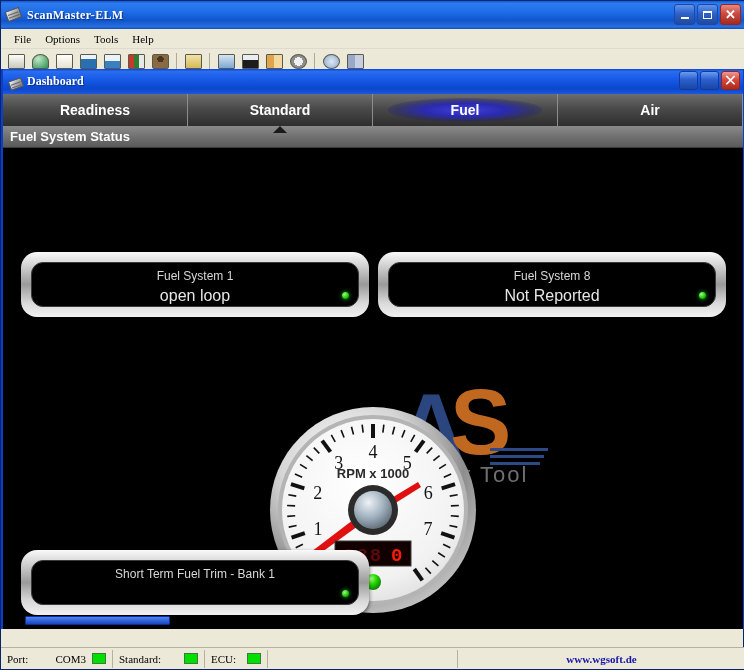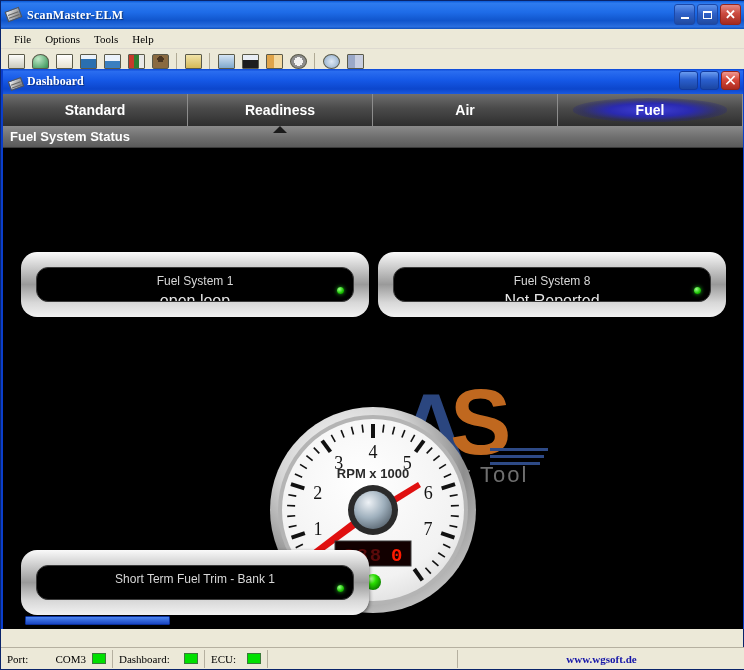--- a/index.html
+++ b/index.html
@@ -181,21 +181,21 @@
     position: absolute; left: -83px; top: 82px;
     font-size: 22px; color: #6f6f6f; letter-spacing: 2px; white-space: nowrap;
     font-family: "Liberation Sans", sans-serif;
   }
 
   
   .panel {
     position: absolute;
     background: linear-gradient(180deg,#fafafa 0%,#d0d0d0 22%,#9a9a9a 50%,#d8d8d8 78%,#f2f2f2 100%);
     border-radius: 16px;
-    padding: 15px;
+    padding: 10px;
     box-shadow: 0 2px 4px rgba(0,0,0,.6);
   }
   .panel-inner {
     width: 100%; height: 100%; background: #000; border-radius: 12px;
     position: relative; overflow: hidden;
     border: 1px solid #3a3a3a;
   }
   .panel-label {
     position: absolute; top: 6px; left: 0; right: 0; text-align: center;
     color: #d8d8d8; font-size: 12px;
@@ -347,30 +347,30 @@
             <div class="glyph-max"></div>
           </div>
         <div class="dash-win-btn close">
             <span class="glyph-x">✕</span>
           </div>
       </div>
     </div>
 
     <div class="tabbar">
       <div class="tab">
+          <span>Readiness</span>
+        </div>
+      <div class="tab">
           <span>Standard</span>
         </div>
-      <div class="tab">
-          <span>Readiness</span>
+      <div class="tab active">
+          <span>Fuel</span>
         </div>
       <div class="tab">
           <span>Air</span>
-        </div>
-      <div class="tab active">
-          <span>Fuel</span>
         </div>
       <div class="tab-marker" style="left:270px;"></div>
     </div>
 
     <div class="section-header">Fuel System Status</div>
 
     <div class="dash-body">
 
       <div class="watermark">
         <div class="wm-A">A</div>
@@ -516,21 +516,21 @@
     </div>
   </div>
 
   <div class="statusbar">
     <div class="sb-cell" style="width:112px;">
       <span>Port:</span>
       <span style="margin-left:auto">COM3</span>
       <div class="sb-led"></div>
     </div>
     <div class="sb-cell" style="width:92px;">
-      <span>Dashboard:</span>
+      <span>Standard:</span>
       <div class="sb-led" style="margin-left:auto"></div>
     </div>
     <div class="sb-cell" style="width:63px;align-items:center;">
       <span>ECU:</span>
       <div class="sb-led" style="margin-left:auto"></div>
     </div>
     <div class="sb-cell" style="width:190px;"></div>
     <div class="sb-cell" style="flex:1; justify-content:center; border-right:none;">
       <span class="sb-url">www.wgsoft.de</span>
     </div>

